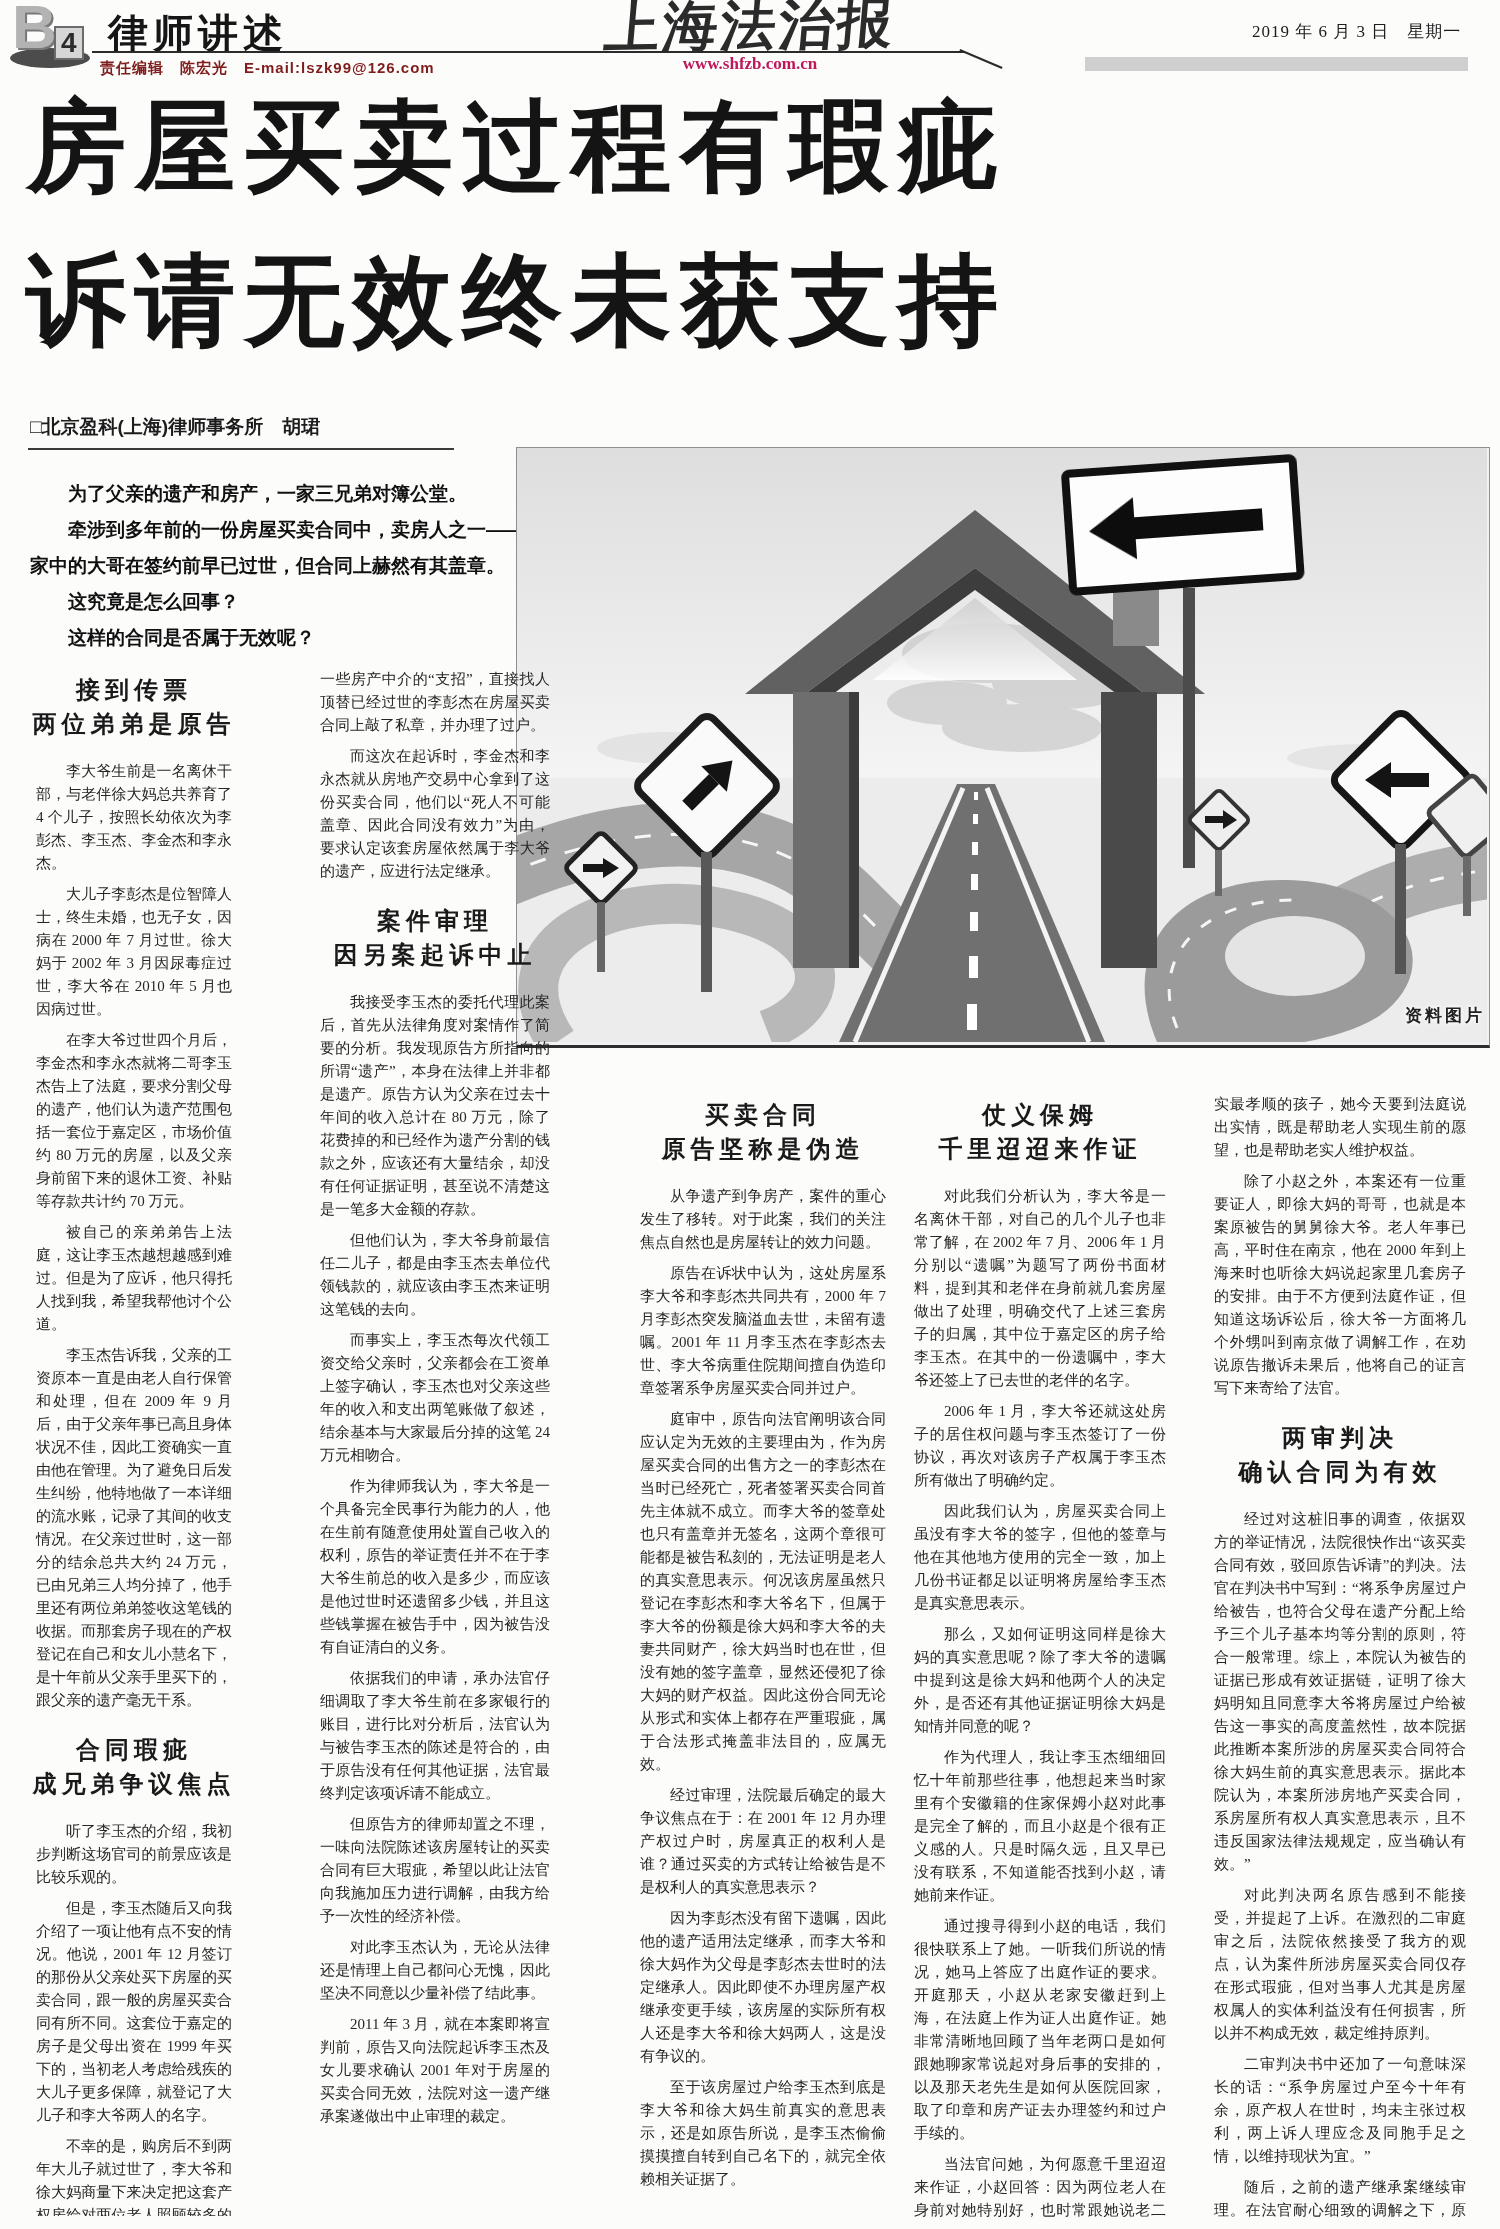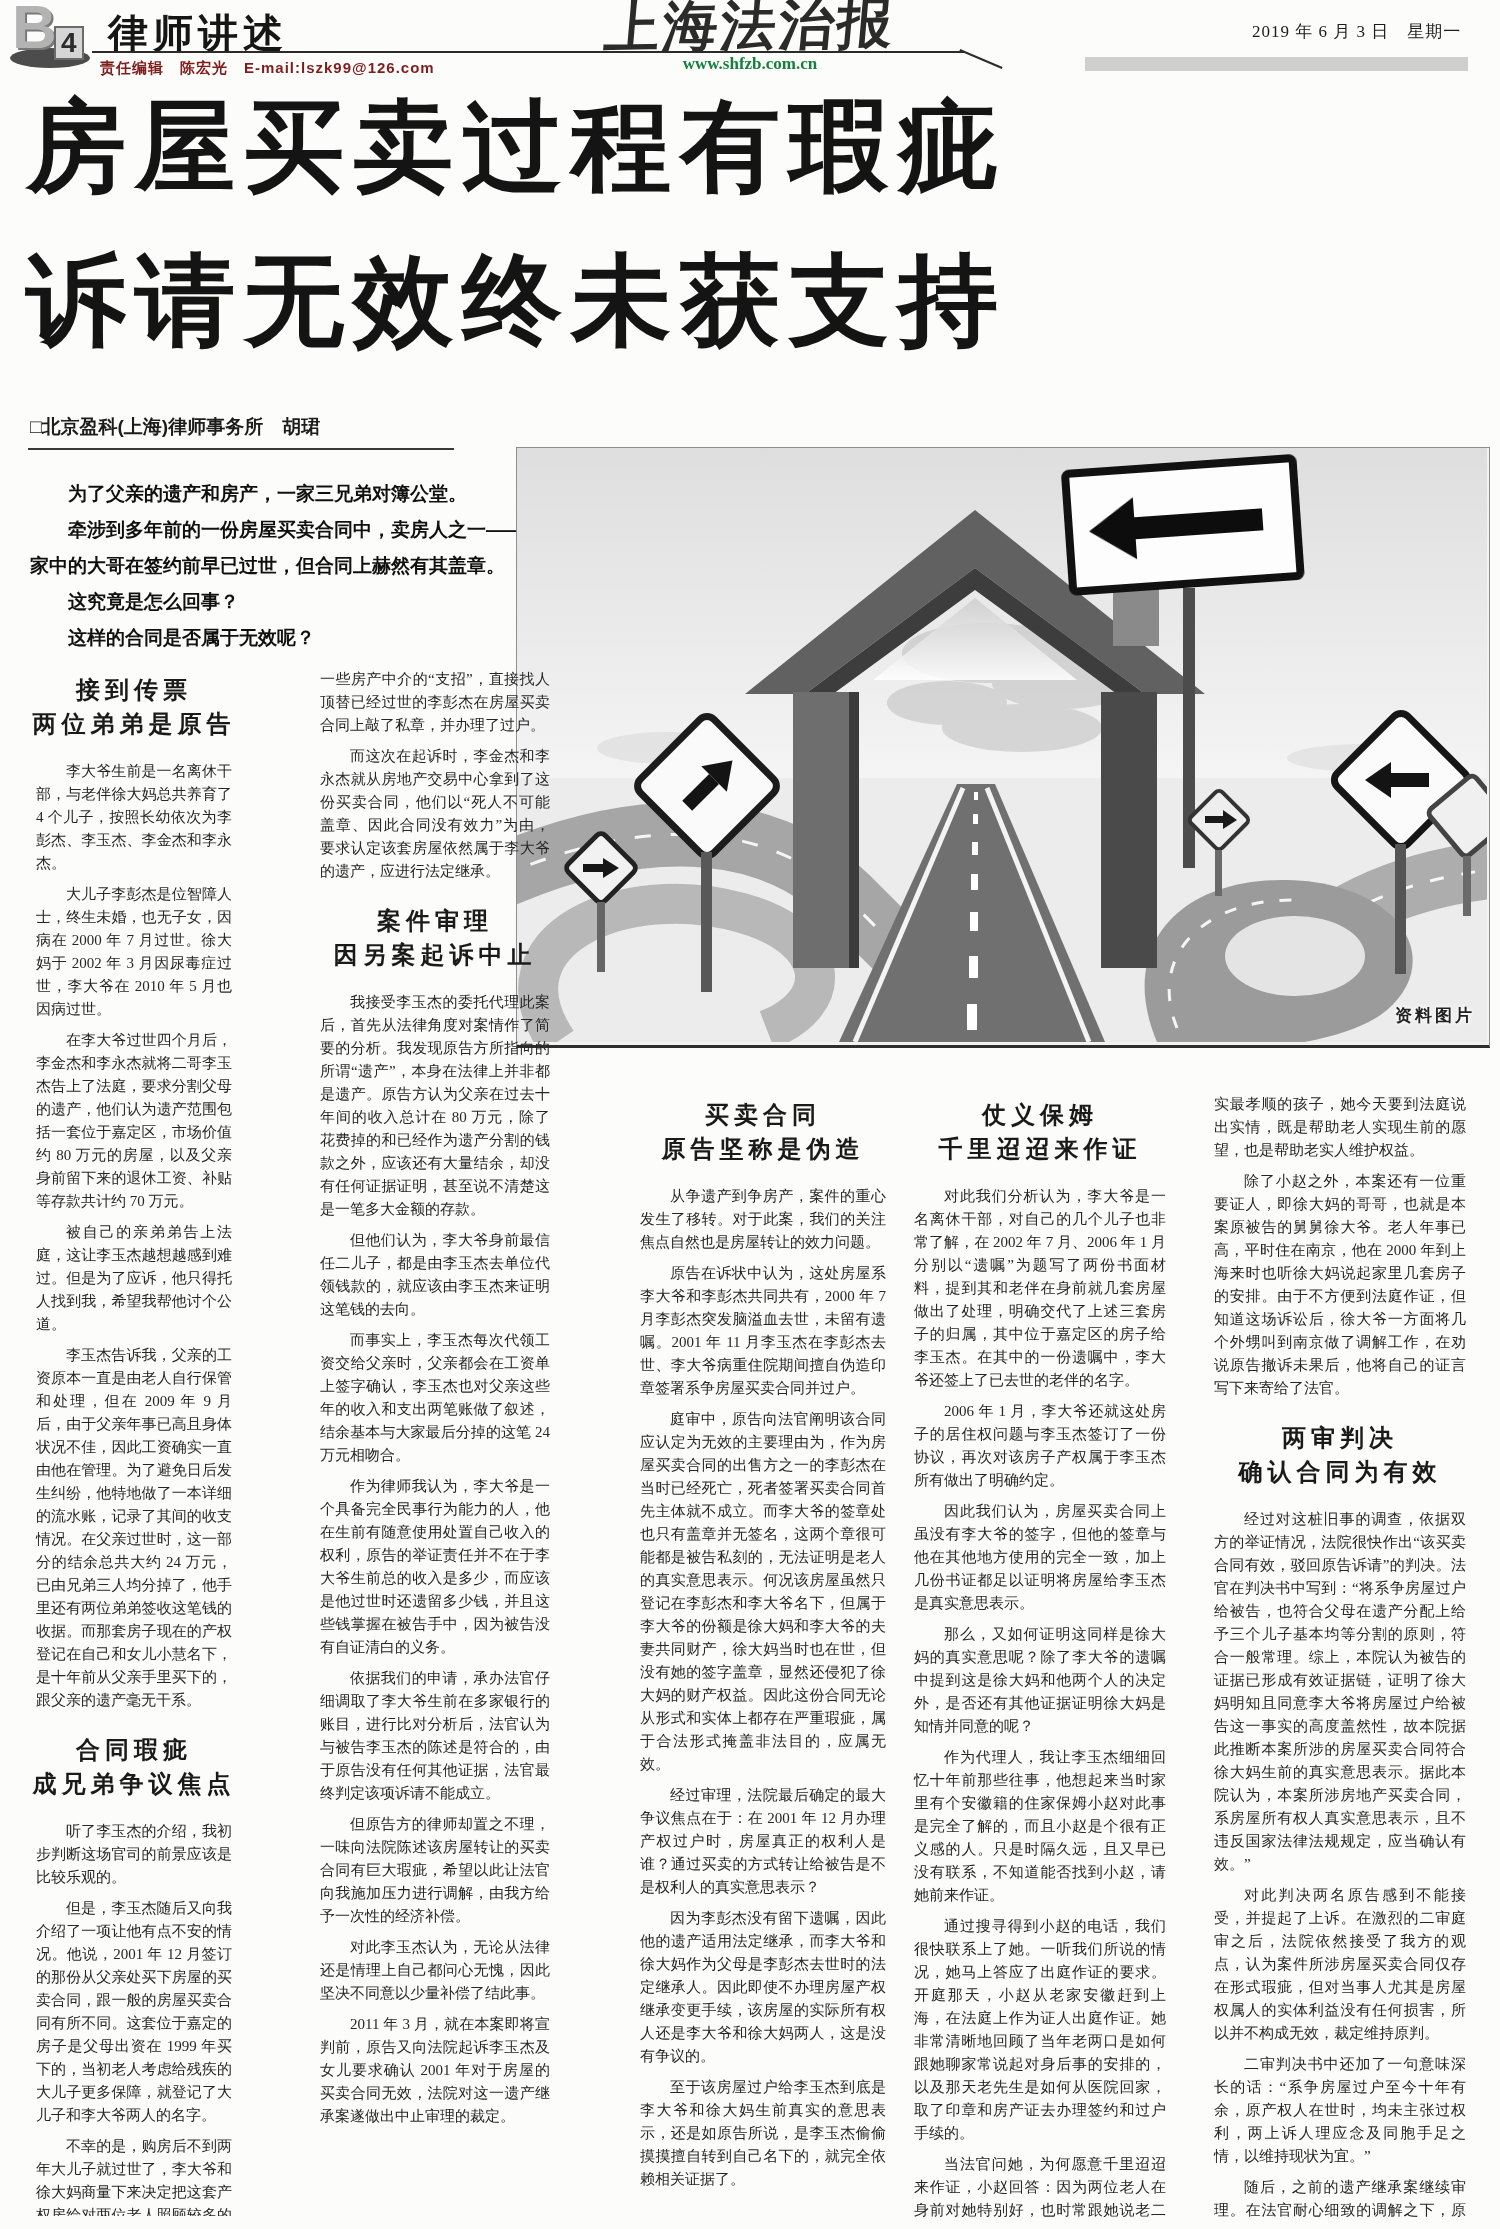--- a/index.html
+++ b/index.html
@@ -13,39 +13,39 @@
   
   .badge{left:10px;top:4px;width:88px;height:66px;}
   .badge .shadow{position:absolute;left:0;top:44px;width:80px;height:20px;background:#4c4c4c;border-radius:50%;}
   .badge .b{position:absolute;left:2px;top:-8px;font-family:"Liberation Sans",sans-serif;font-weight:900;font-size:62px;color:#b3b3b3;text-shadow:2px 2px 0 #787878;line-height:1;}
   .badge .n{position:absolute;left:44px;top:22px;font-family:"Liberation Sans",sans-serif;font-weight:900;font-size:28px;color:#2c2c2c;background:#d6d6d6;border:2px solid #6b6b6b;padding:0 5px;line-height:30px;}
   .section-title{left:108px;top:6px;font-family:"Liberation Sans",sans-serif;font-weight:900;font-size:40px;letter-spacing:5px;color:#161616;}
   .header-rule{left:92px;top:51px;width:872px;height:2px;background:#2b2b2b;}
   .header-rule-diag{left:958px;top:58px;width:46px;height:2px;background:#2b2b2b;transform:rotate(23deg);}
   .editor-line{left:100px;top:59px;font-family:"Liberation Sans",sans-serif;font-weight:700;font-size:15px;color:#7f1d1d;letter-spacing:1px;}
   .masthead{left:540px;top:-2px;width:420px;text-align:center;font-weight:bold;font-size:55px;letter-spacing:3px;color:#2b2b2b;transform:skewX(-6deg) rotate(-1deg);line-height:1;}
-  .website{left:540px;top:54px;width:420px;text-align:center;font-weight:bold;font-size:17px;color:#15803d;}
+  .website{left:540px;top:54px;width:420px;text-align:center;font-weight:bold;font-size:17px;color:#be185d;}
   .issue-date{left:1252px;top:20px;font-size:17px;color:#1c1c1c;letter-spacing:1px;}
   .gray-bar{left:1085px;top:57px;width:383px;height:14px;background:#cfcfcf;}
 
   
   .headline{left:26px;width:1000px;font-family:"Liberation Sans",sans-serif;font-weight:900;color:#141414;font-size:100px;line-height:1;letter-spacing:9px;white-space:nowrap;}
   .hl1{top:96px;}
   .hl2{top:250px;}
 
   
   .byline{left:30px;top:414px;font-family:"Liberation Sans",sans-serif;font-weight:700;font-size:19px;color:#1c1c1c;}
   .byline-rule{left:28px;top:448px;width:426px;height:2px;background:#3a3a3a;}
   .intro{left:30px;top:476px;width:494px;font-family:"Liberation Sans",sans-serif;font-weight:700;font-size:19px;line-height:36px;color:#101010;}
   .intro p{margin:0;text-indent:2em;text-align:justify;}
 
   
   .figure{left:516px;top:447px;width:972px;height:597px;border:1px solid #8f8f8f;border-bottom:3px solid #2e2e2e;background:#f2f2f2;}
   .figure svg{display:block;}
-  .photo-caption{position:absolute;right:14px;bottom:18px;font-family:"Liberation Sans",sans-serif;font-weight:700;font-size:17px;letter-spacing:3px;color:#222;text-shadow:0 0 4px #fff,0 0 4px #fff;}
+  .photo-caption{position:absolute;right:4px;bottom:18px;font-family:"Liberation Sans",sans-serif;font-weight:700;font-size:17px;letter-spacing:3px;color:#222;text-shadow:0 0 4px #fff,0 0 4px #fff;}
 
   
   .col{overflow:hidden;font-size:15px;line-height:23px;color:#262626;}
   .col .bp{margin:8px;text-indent:2em;text-align:justify;}
   .col .bp.cont{text-indent:0;}
   .col-heading{text-align:center;font-family:"Liberation Sans",sans-serif;font-weight:700;font-size:24px;line-height:34px;letter-spacing:5px;color:#1a1a1a;padding:13px 0 11px;}
   .signoff{margin:4px 0 0;text-align:right;font-style:italic;font-size:16px;letter-spacing:2px;color:#1f1f1f;}
   #col1{left:28px;top:660px;width:212px;height:1556px;}
   #col2{left:312px;top:660px;width:246px;height:1556px;}
   #col3{left:632px;top:1085px;width:262px;height:1132px;}

